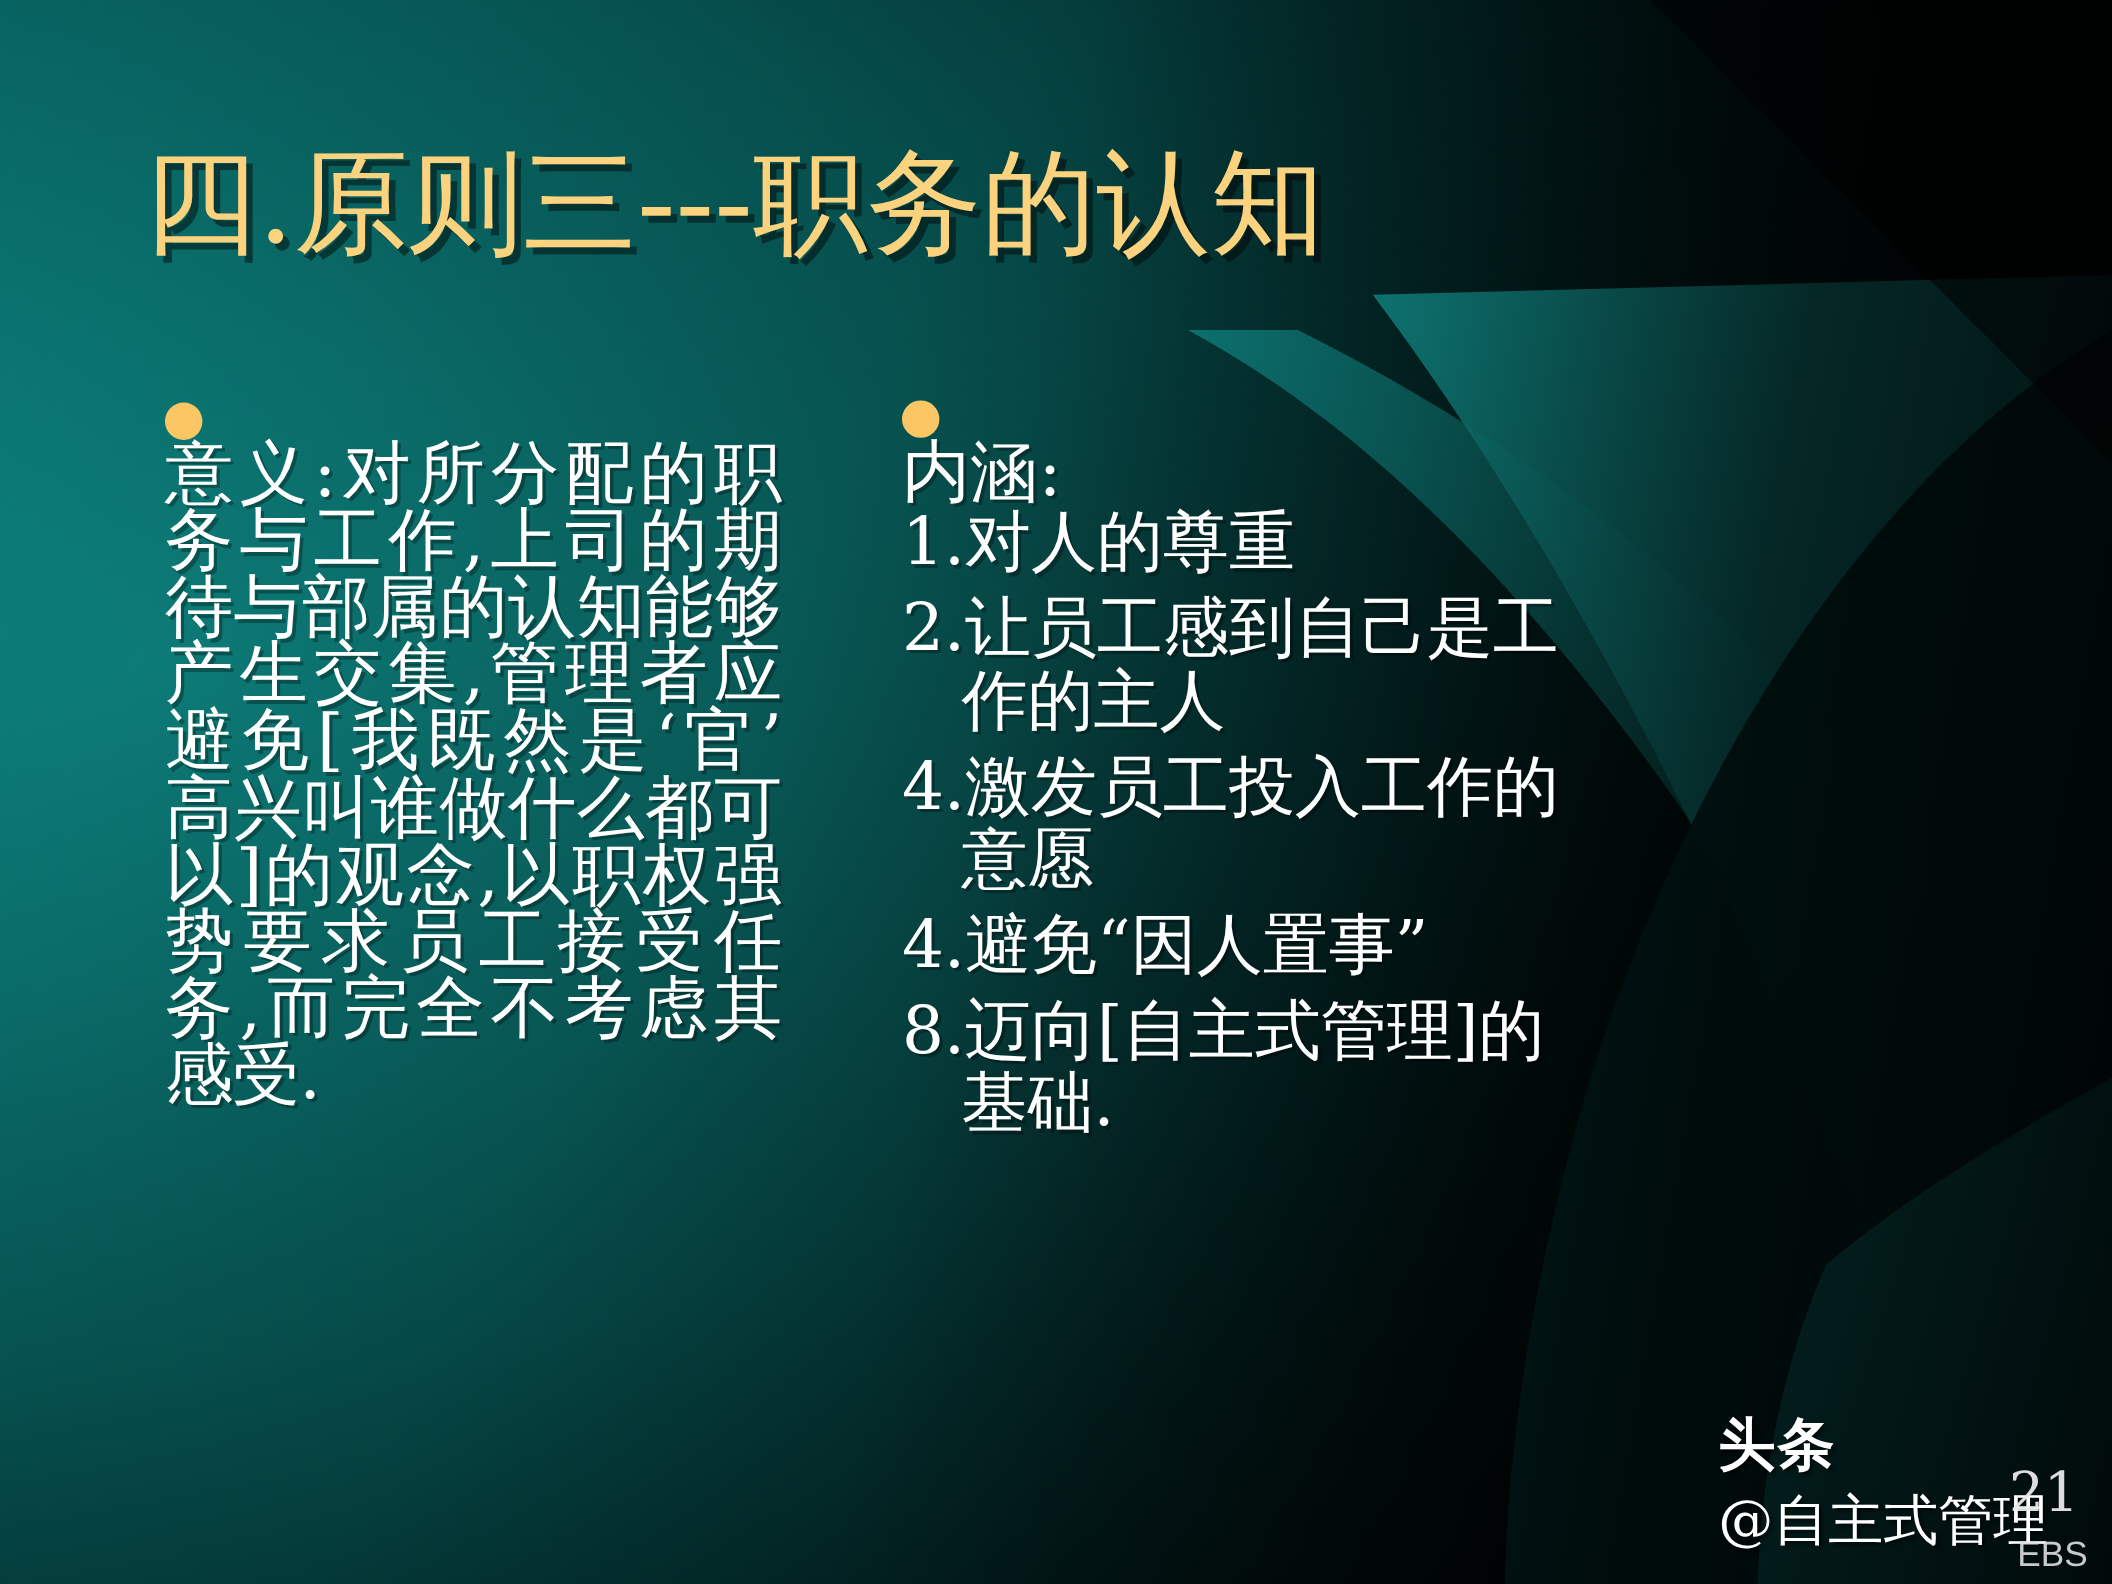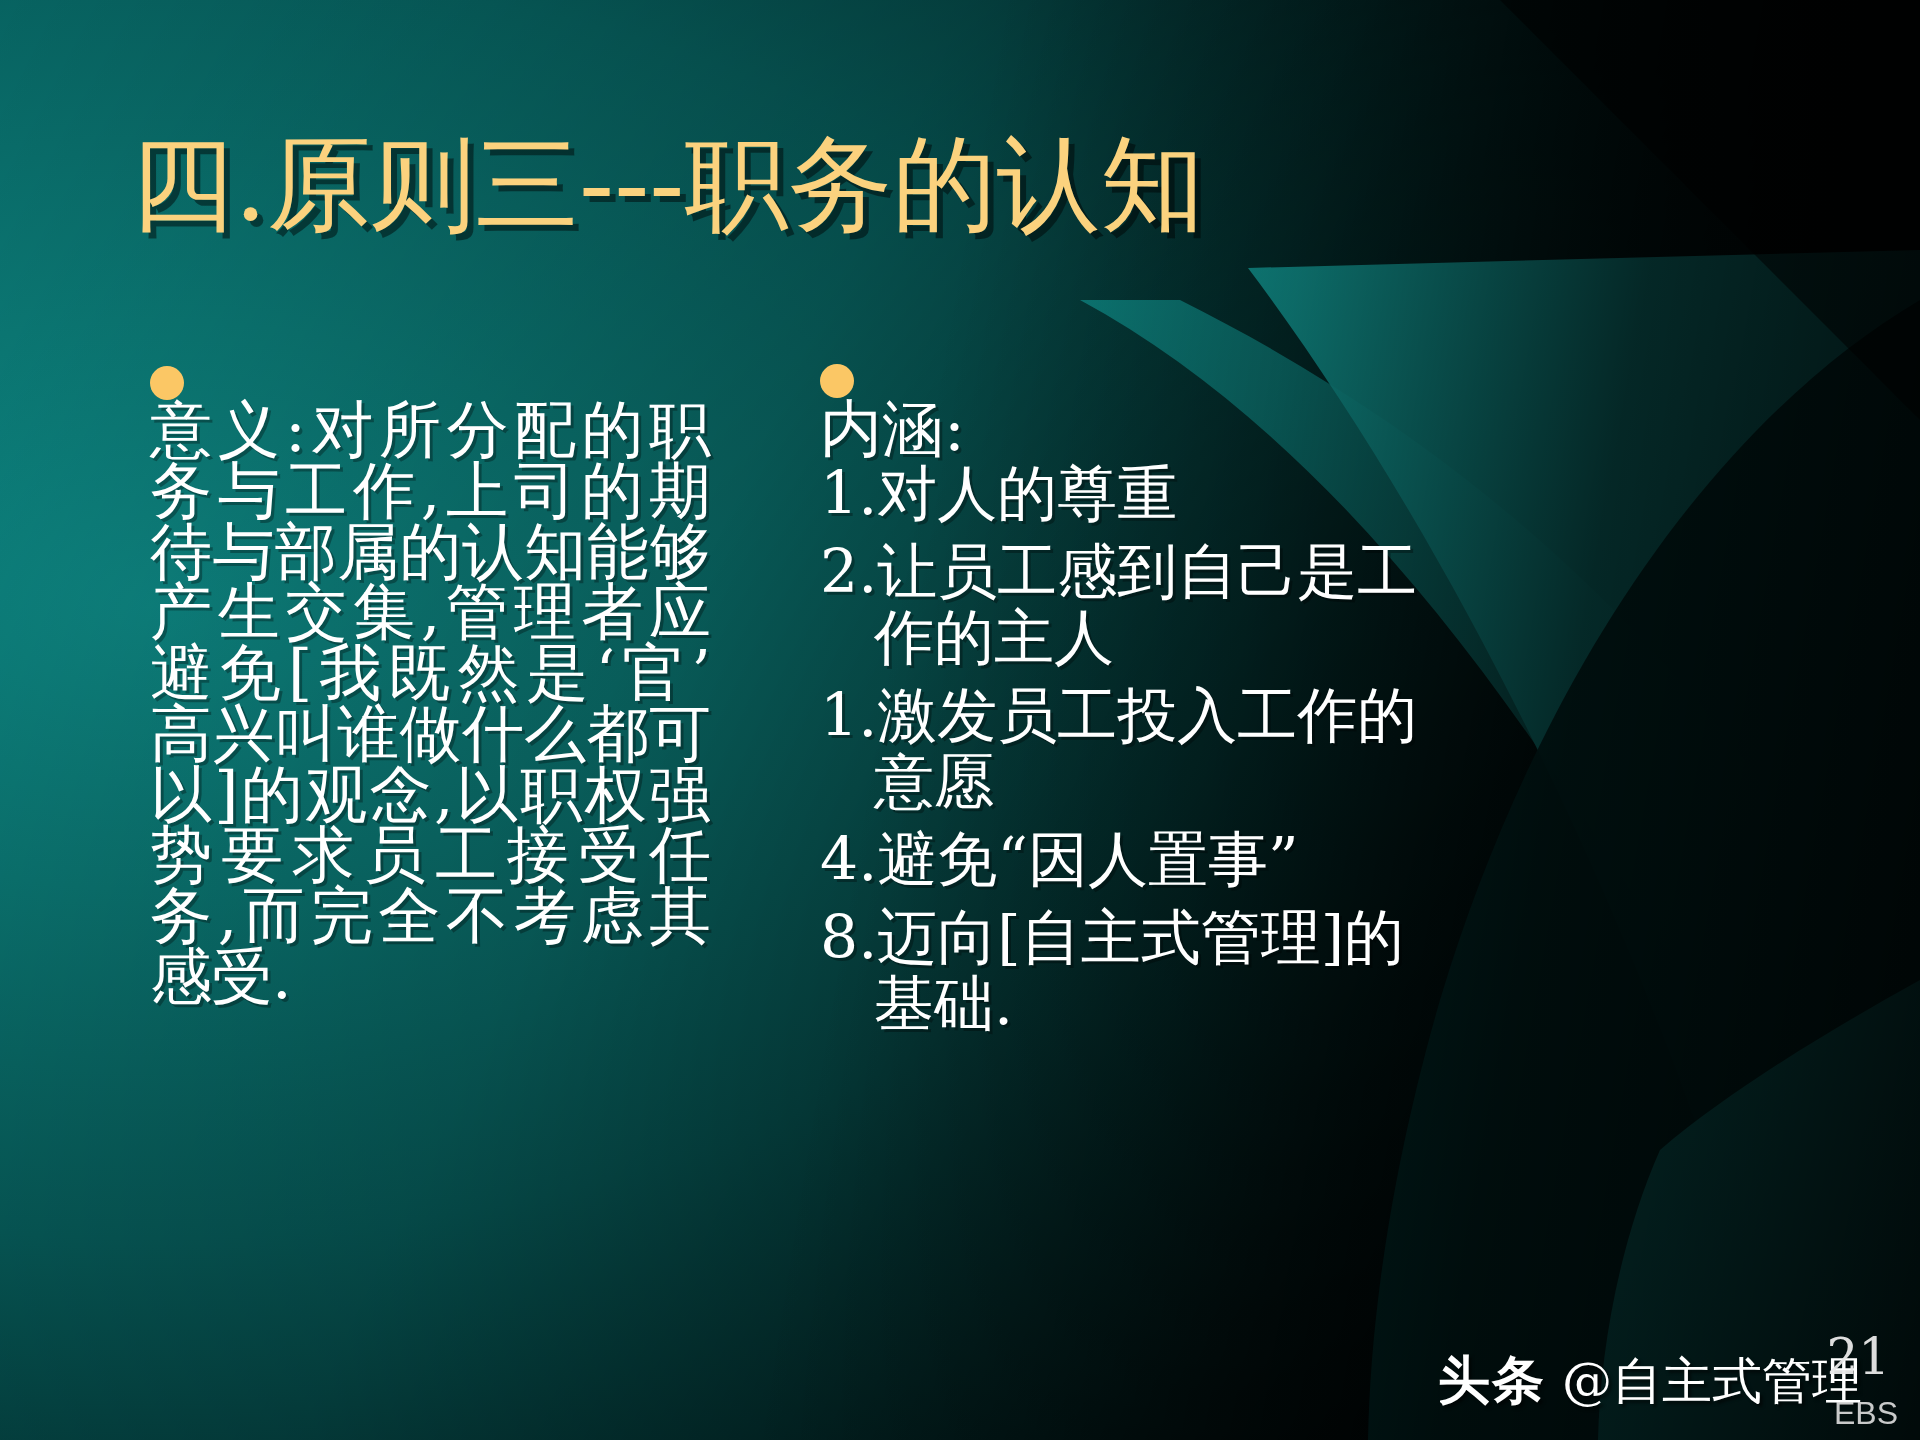--- a/index.html
+++ b/index.html
@@ -115,20 +115,21 @@
   .watermark {
     position: absolute;
     right: 58px;
     bottom: 24px;
     display: flex;
     align-items: baseline;
     font-family: "DejaVu Sans", "Liberation Sans", sans-serif;
     color: #ffffff;
     text-shadow: 3px 3px 3px rgba(0,0,0,0.55);
     white-space: nowrap;
+    flex-direction: column;
   }
   .wm-brand {
     font-size: 52px;
     font-weight: bold;
     letter-spacing: 2px;
   }
   .wm-handle {
     font-size: 50px;
     font-weight: normal;
     margin-left: 16px;
@@ -208,21 +209,21 @@
   </div>
 
   <div class="col col-right">
     <div class="bullet-row">
       <span class="bullet-dot right-dot"></span>
       <div class="inner-head">内涵:</div>
     </div>
     <ul class="list">
       <li>1.对人的尊重</li>
       <li>2.让员工感到自己是工作的主人</li>
-      <li>1.激发员工投入工作的意愿</li>
+      <li>4.激发员工投入工作的意愿</li>
       <li>4.避免“因人置事”</li>
       <li>8.迈向[自主式管理]的基础.</li>
     </ul>
   </div>
 
   <div class="watermark">
     <span class="wm-brand">头条</span>
     <span class="wm-handle">@自主式管理</span>
   </div>
 

